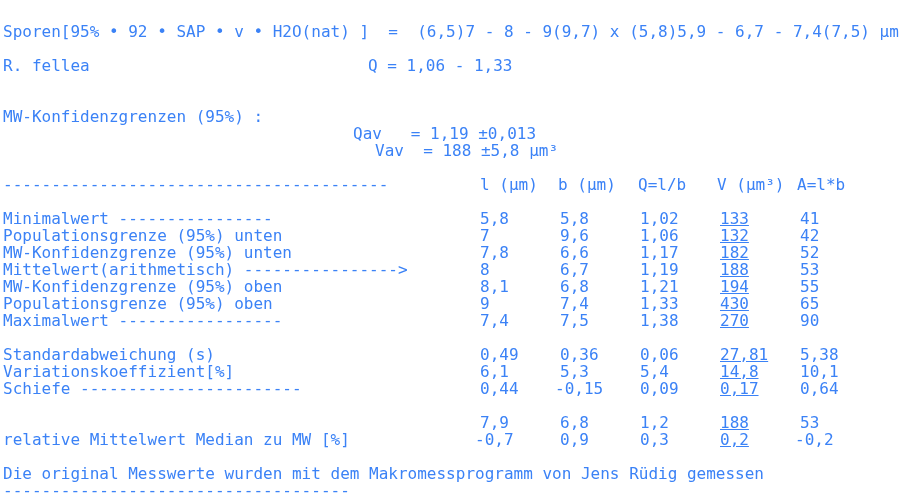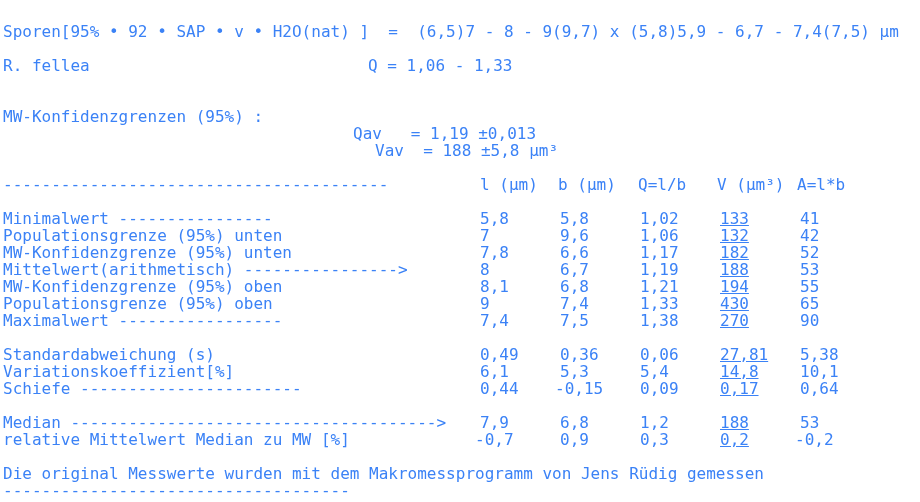--- a/index.html
+++ b/index.html
@@ -130,21 +130,20 @@
   <div class="row" style="top:380px">
     <span class="label">Schiefe -----------------------</span>
     <span class="val c1">0,44</span>
     <span class="val c2" style="margin-left: -5px;">-0,15</span>
     <span class="val c3">0,09</span>
     <span class="val c4">0,17</span>
     <span class="val c5">0,64</span>
   </div>
 
   <div class="row" style="top:414px">
-    <span class="label">Median --------------------------------------&gt;</span>
     <span class="val c1">7,9</span>
     <span class="val c2">6,8</span>
     <span class="val c3">1,2</span>
     <span class="val c4">188</span>
     <span class="val c5">53</span>
   </div>
   <div class="row" style="top:431px">
     <span class="label">relative Mittelwert Median zu MW [%]</span>
     <span class="val c1" style="margin-left: -5px;">-0,7</span>
     <span class="val c2">0,9</span>

